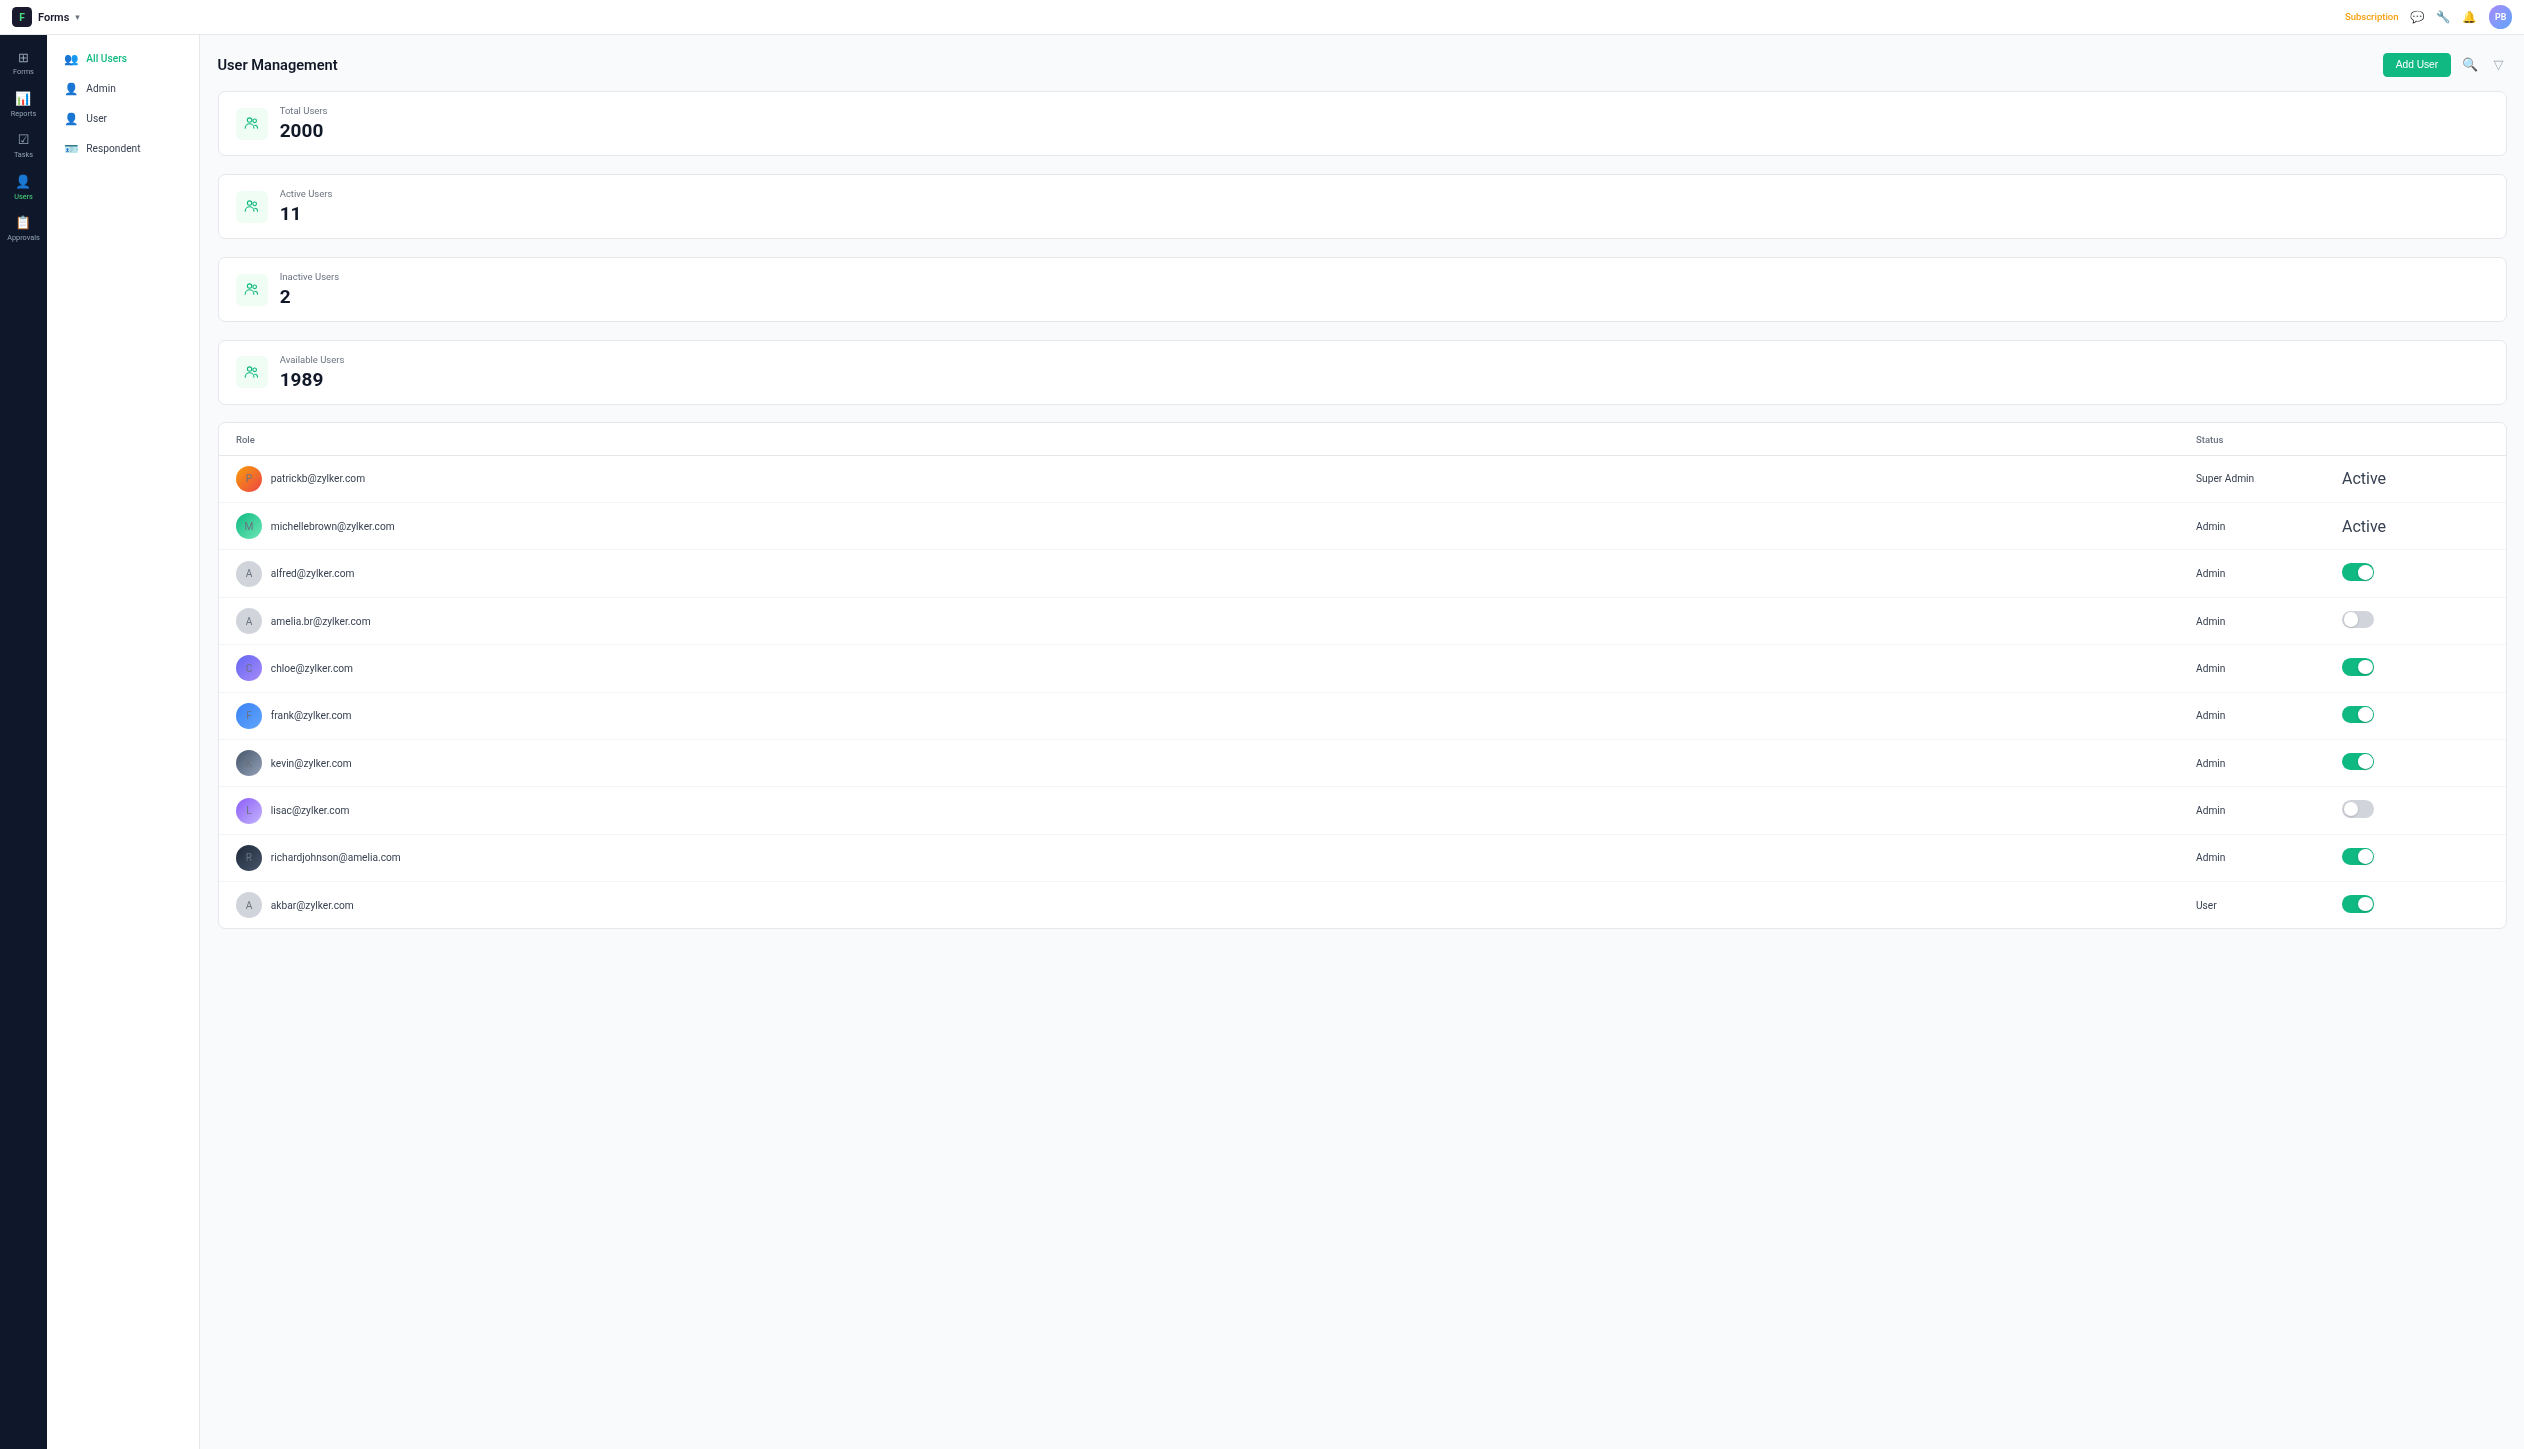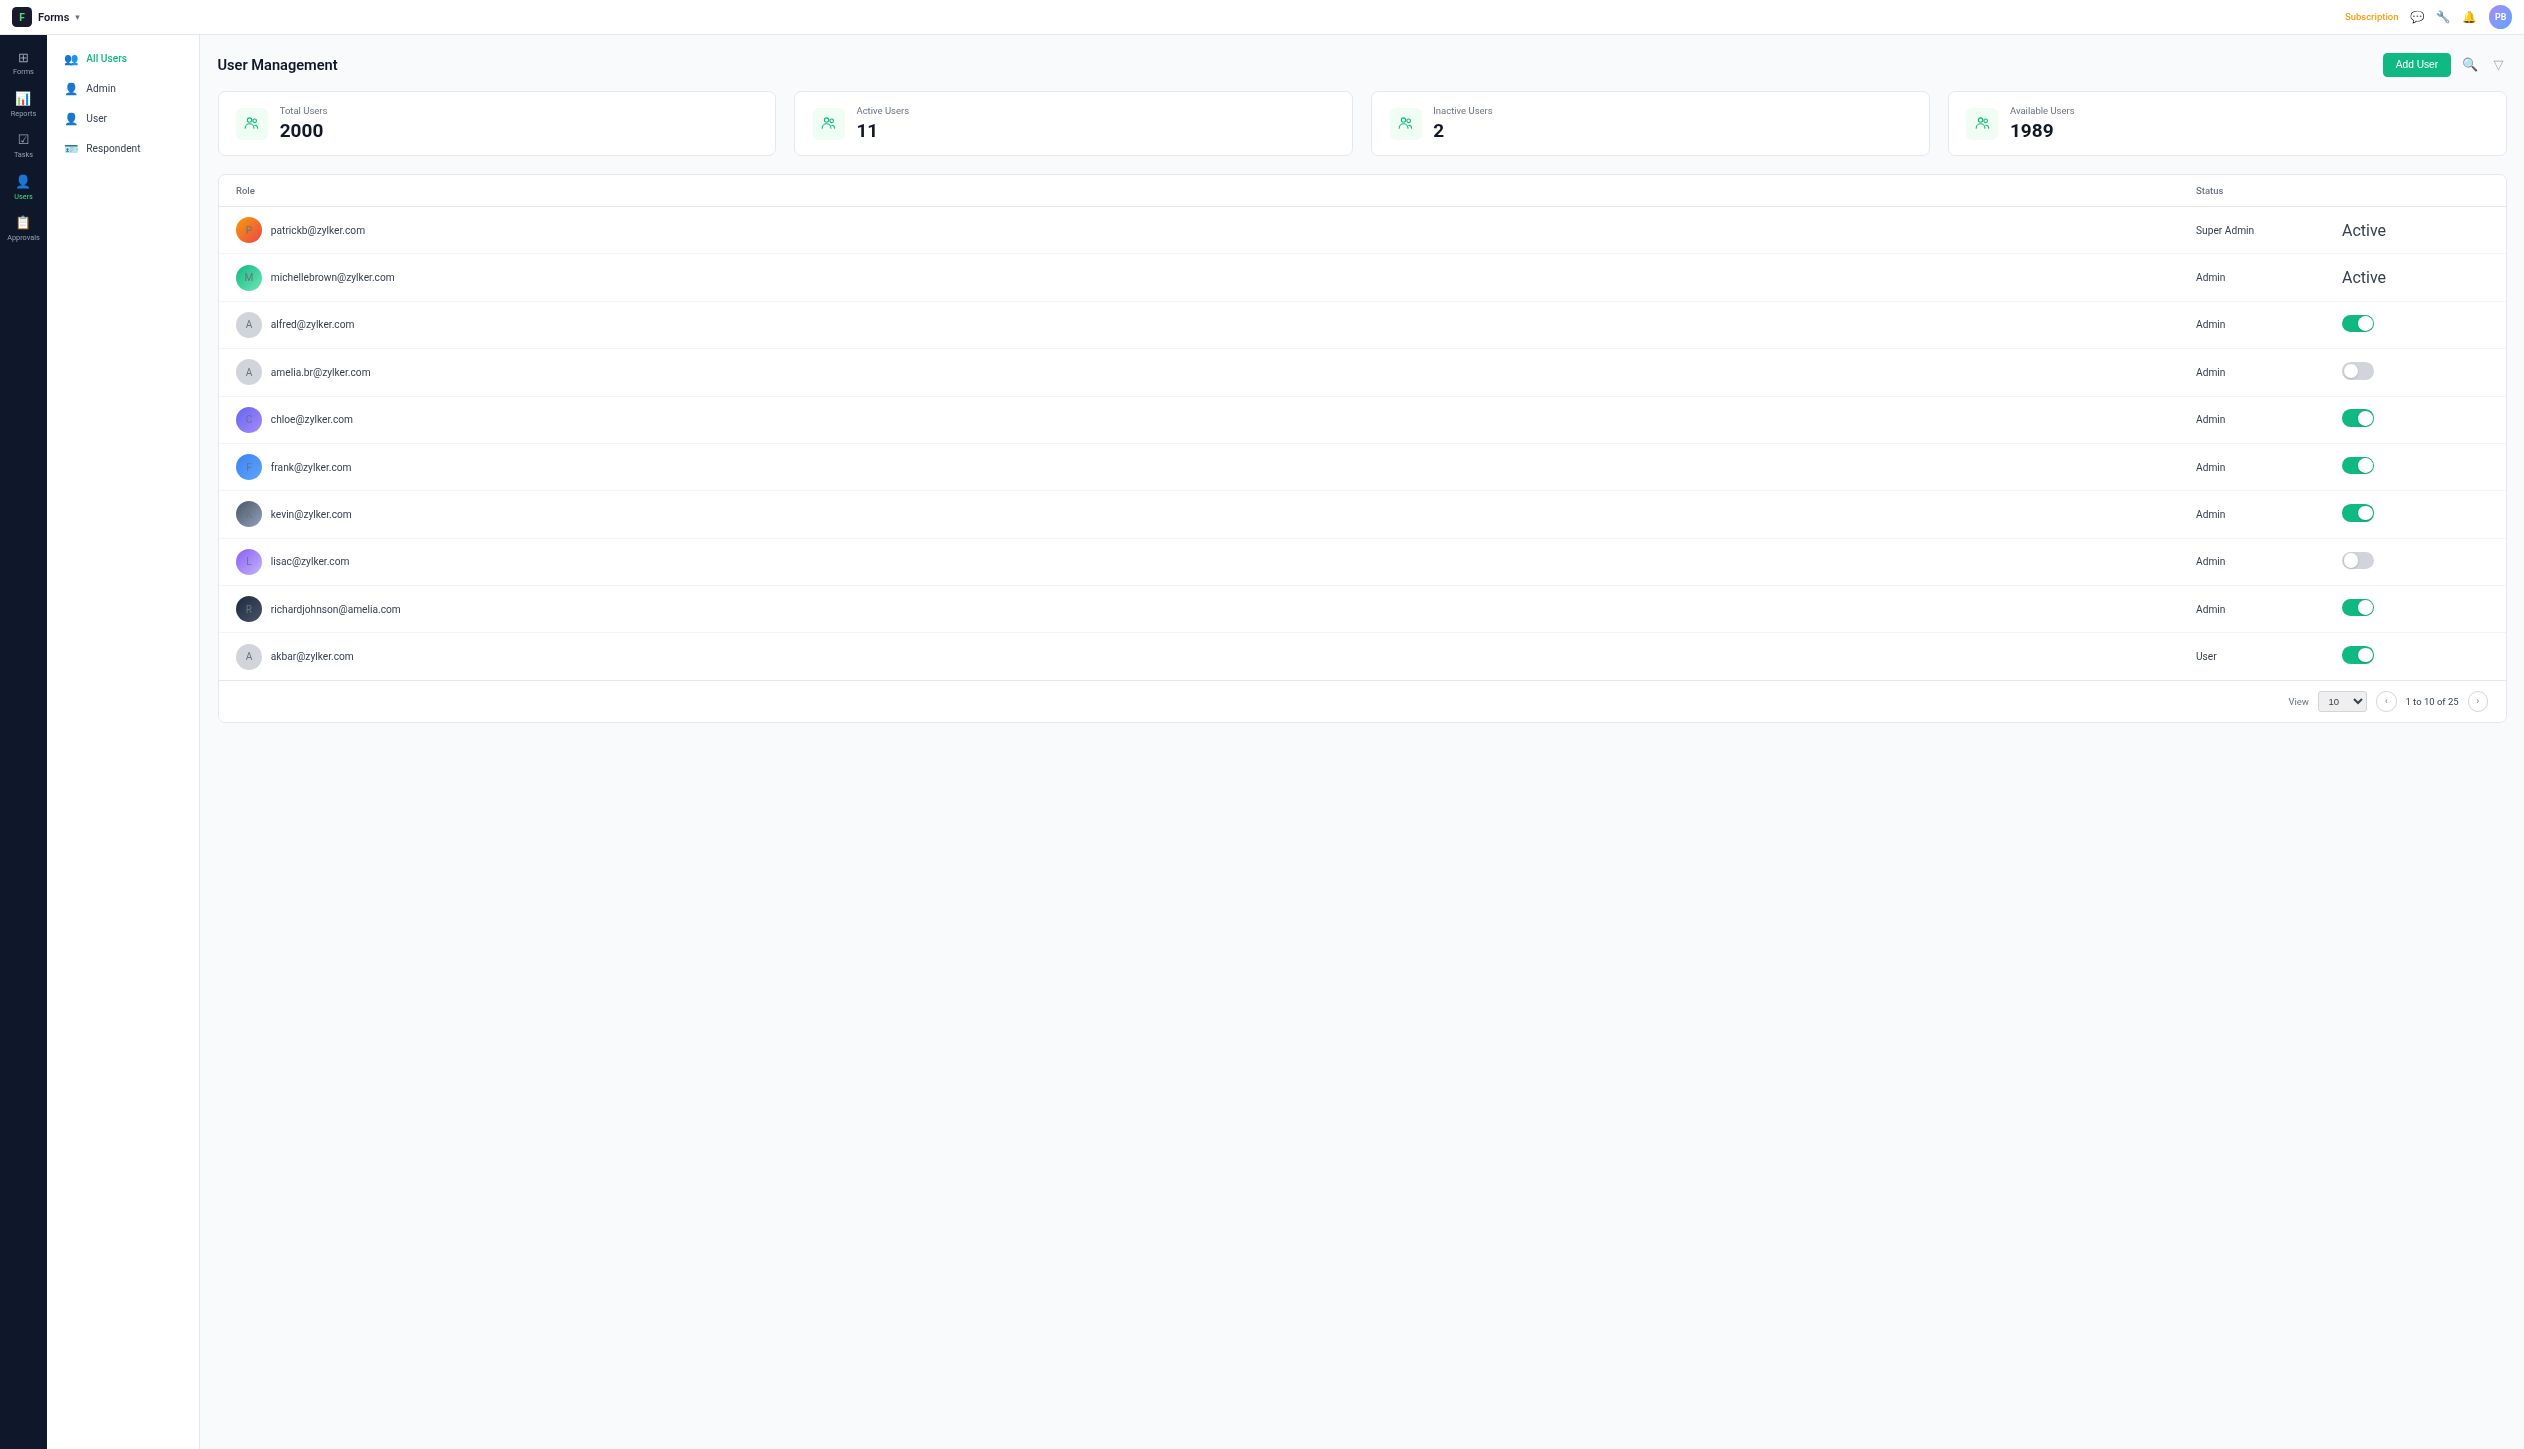--- a/index.html
+++ b/index.html
@@ -97,21 +97,21 @@
     .header-actions { display: flex; align-items: center; gap: 8.8px; }
     .btn-add-user {
       background: #10b981; color: white; border: none;
       padding: 6.6px 13px; border-radius: 4.4px; font-size: 10.2px;
       font-weight: 500; cursor: pointer;
     }
     .header-icon { color: #9ca3af; font-size: 13px; cursor: pointer; padding: 2.9px; }
 
     
     .stats-row {
-      display: flex; gap: 18px; margin-bottom: 17.5px;
+      display: flex; gap: 18px; margin-bottom: 17.5px; flex-direction: column;
     }
     .stat-card {
       background: #fff; border: 0.7px solid #e5e7eb;
       border-radius: 7.3px; padding: 13px 17.5px;
       display: flex; align-items: center; gap: 11.7px;
       flex: 1;
     }
     .stat-icon {
       width: 32px; height: 32px;
       background: #f0fdf4; border-radius: 5.8px;
@@ -420,29 +420,17 @@
           <div class="table-row">
             <div class="user-cell">
               <div class="user-avatar avatar-akbar">A</div>
               <span class="user-email">akbar@zylker.com</span>
             </div>
             <div class="role-text">User</div>
             <div><div class="toggle on"></div></div>
           </div>
         </div>
 
-      <div class="pagination">
-        <span>View</span>
-        <select class="pagination-select">
-          <option>10</option>
-          <option>25</option>
-          <option>50</option>
-          <option>100</option>
-        </select>
-        <button class="pagination-btn">‹</button>
-        <span class="pagination-info">1 to 10 of 25</span>
-        <button class="pagination-btn">›</button>
-      </div>
     </div>
 
   </div>
 </div>
 
 
 </body></html>

